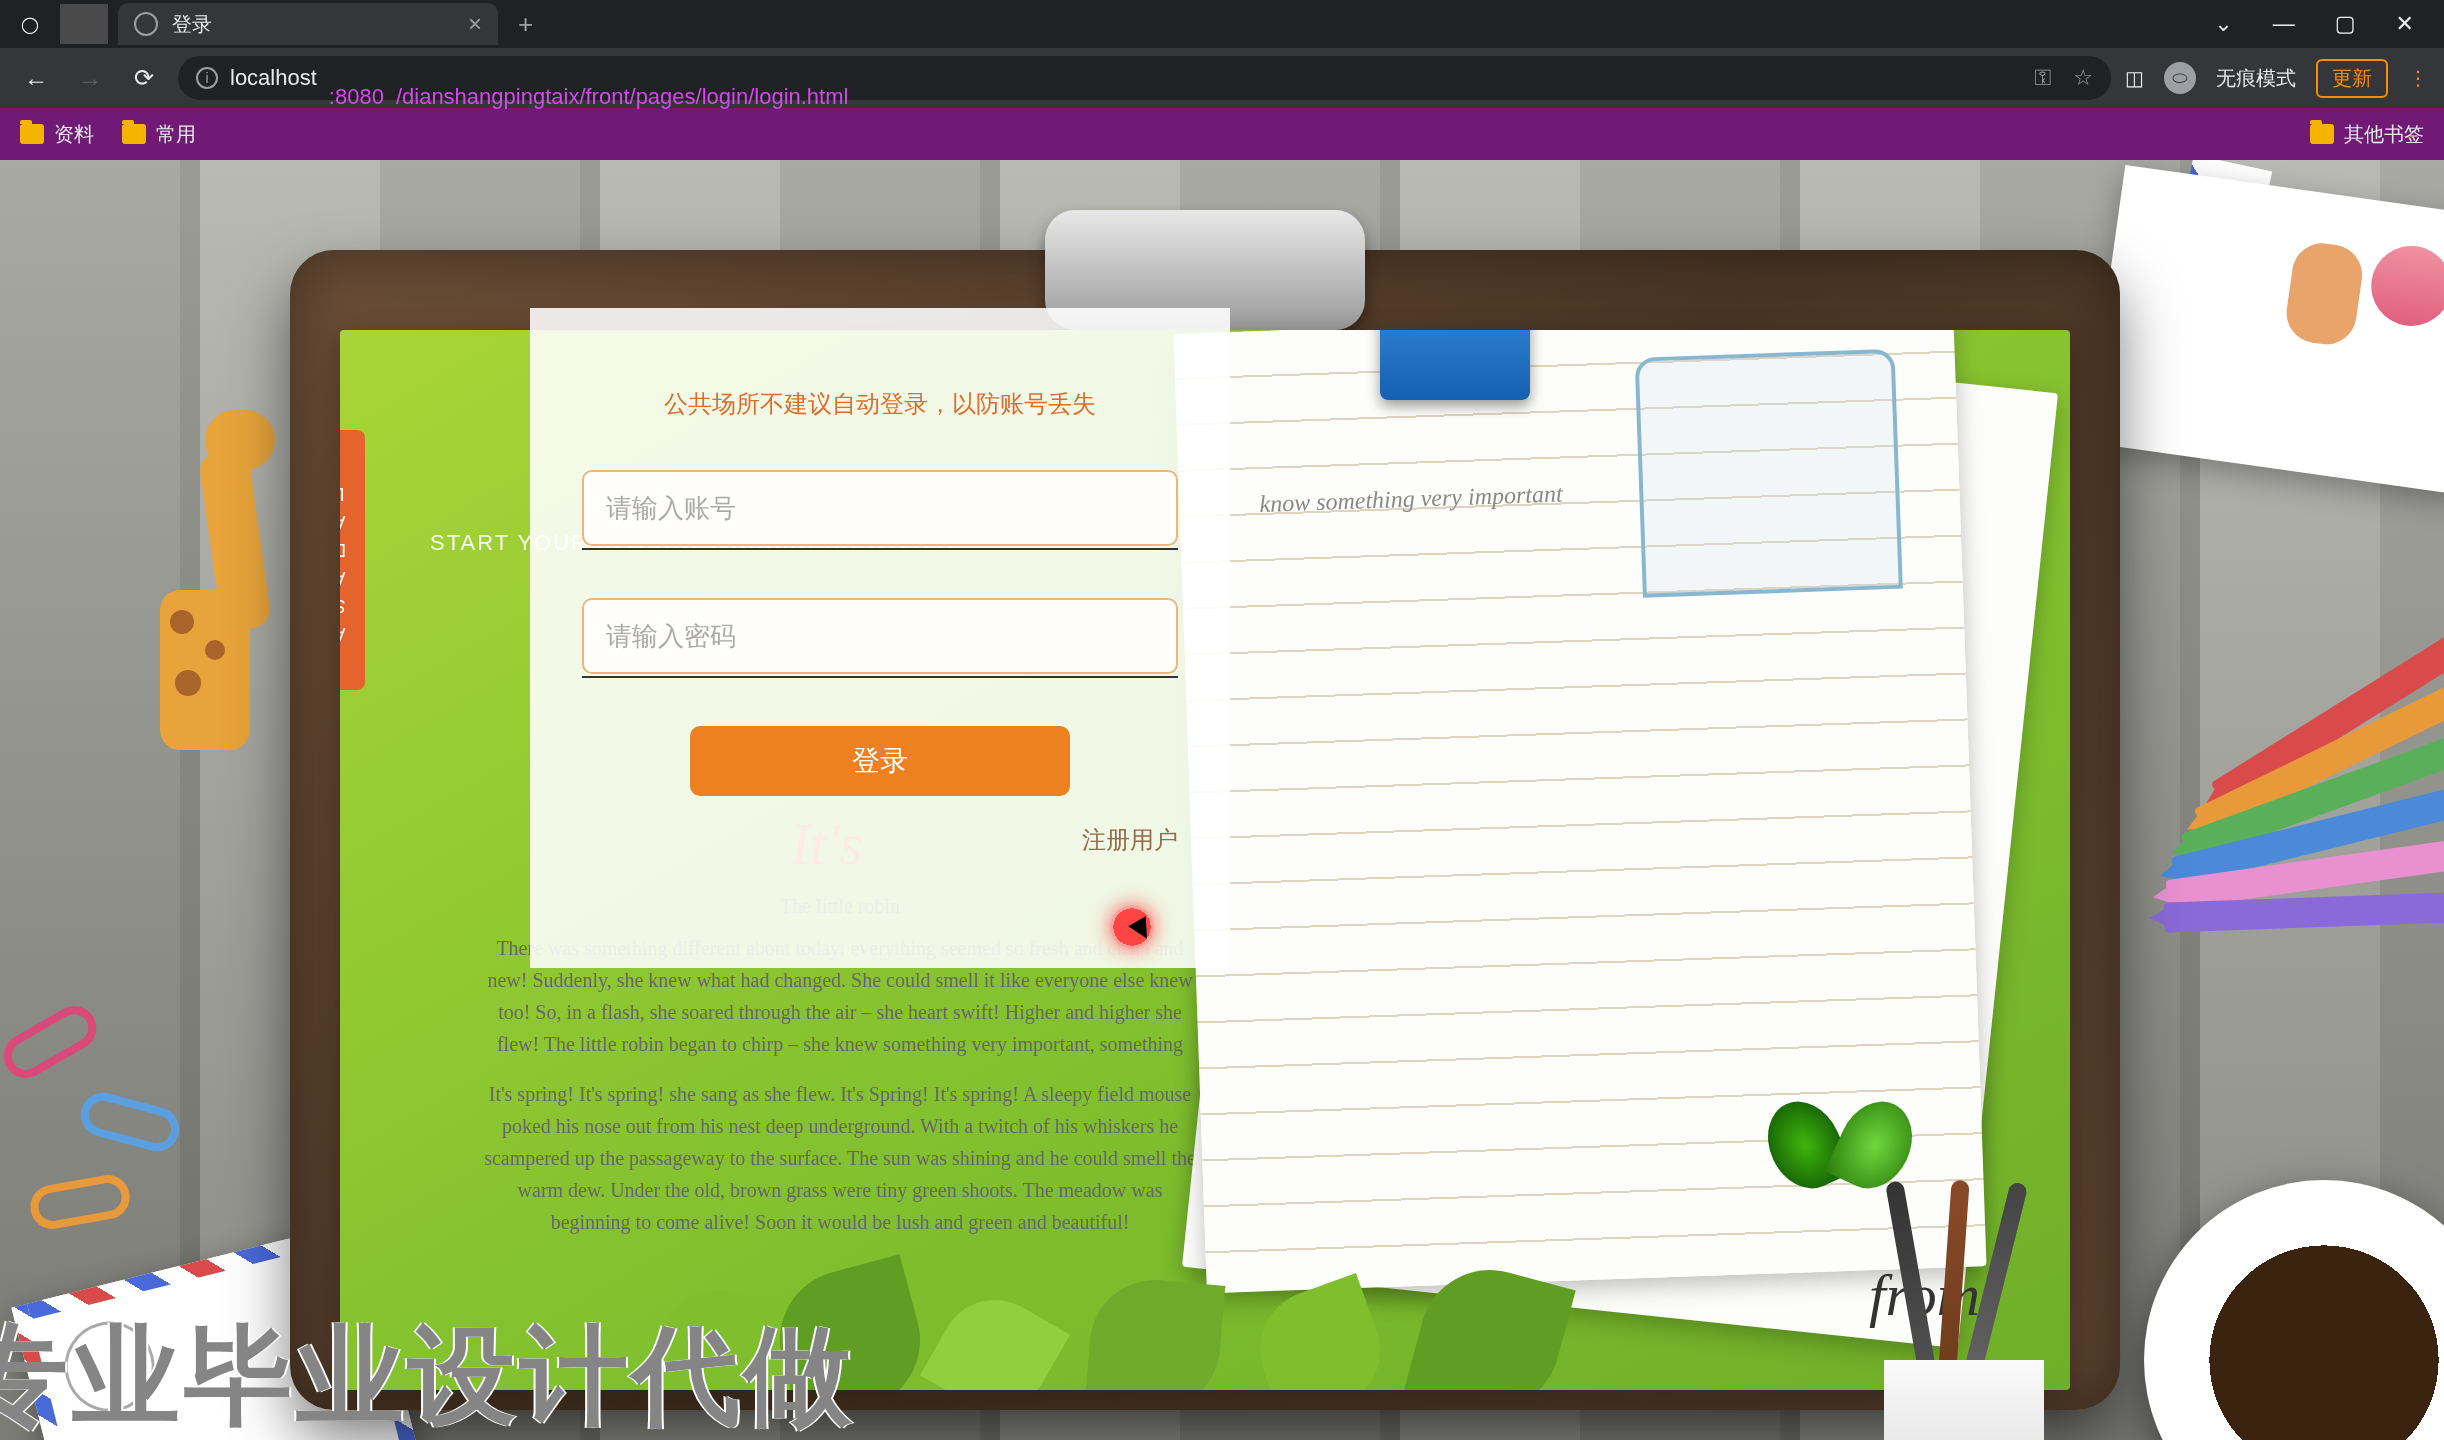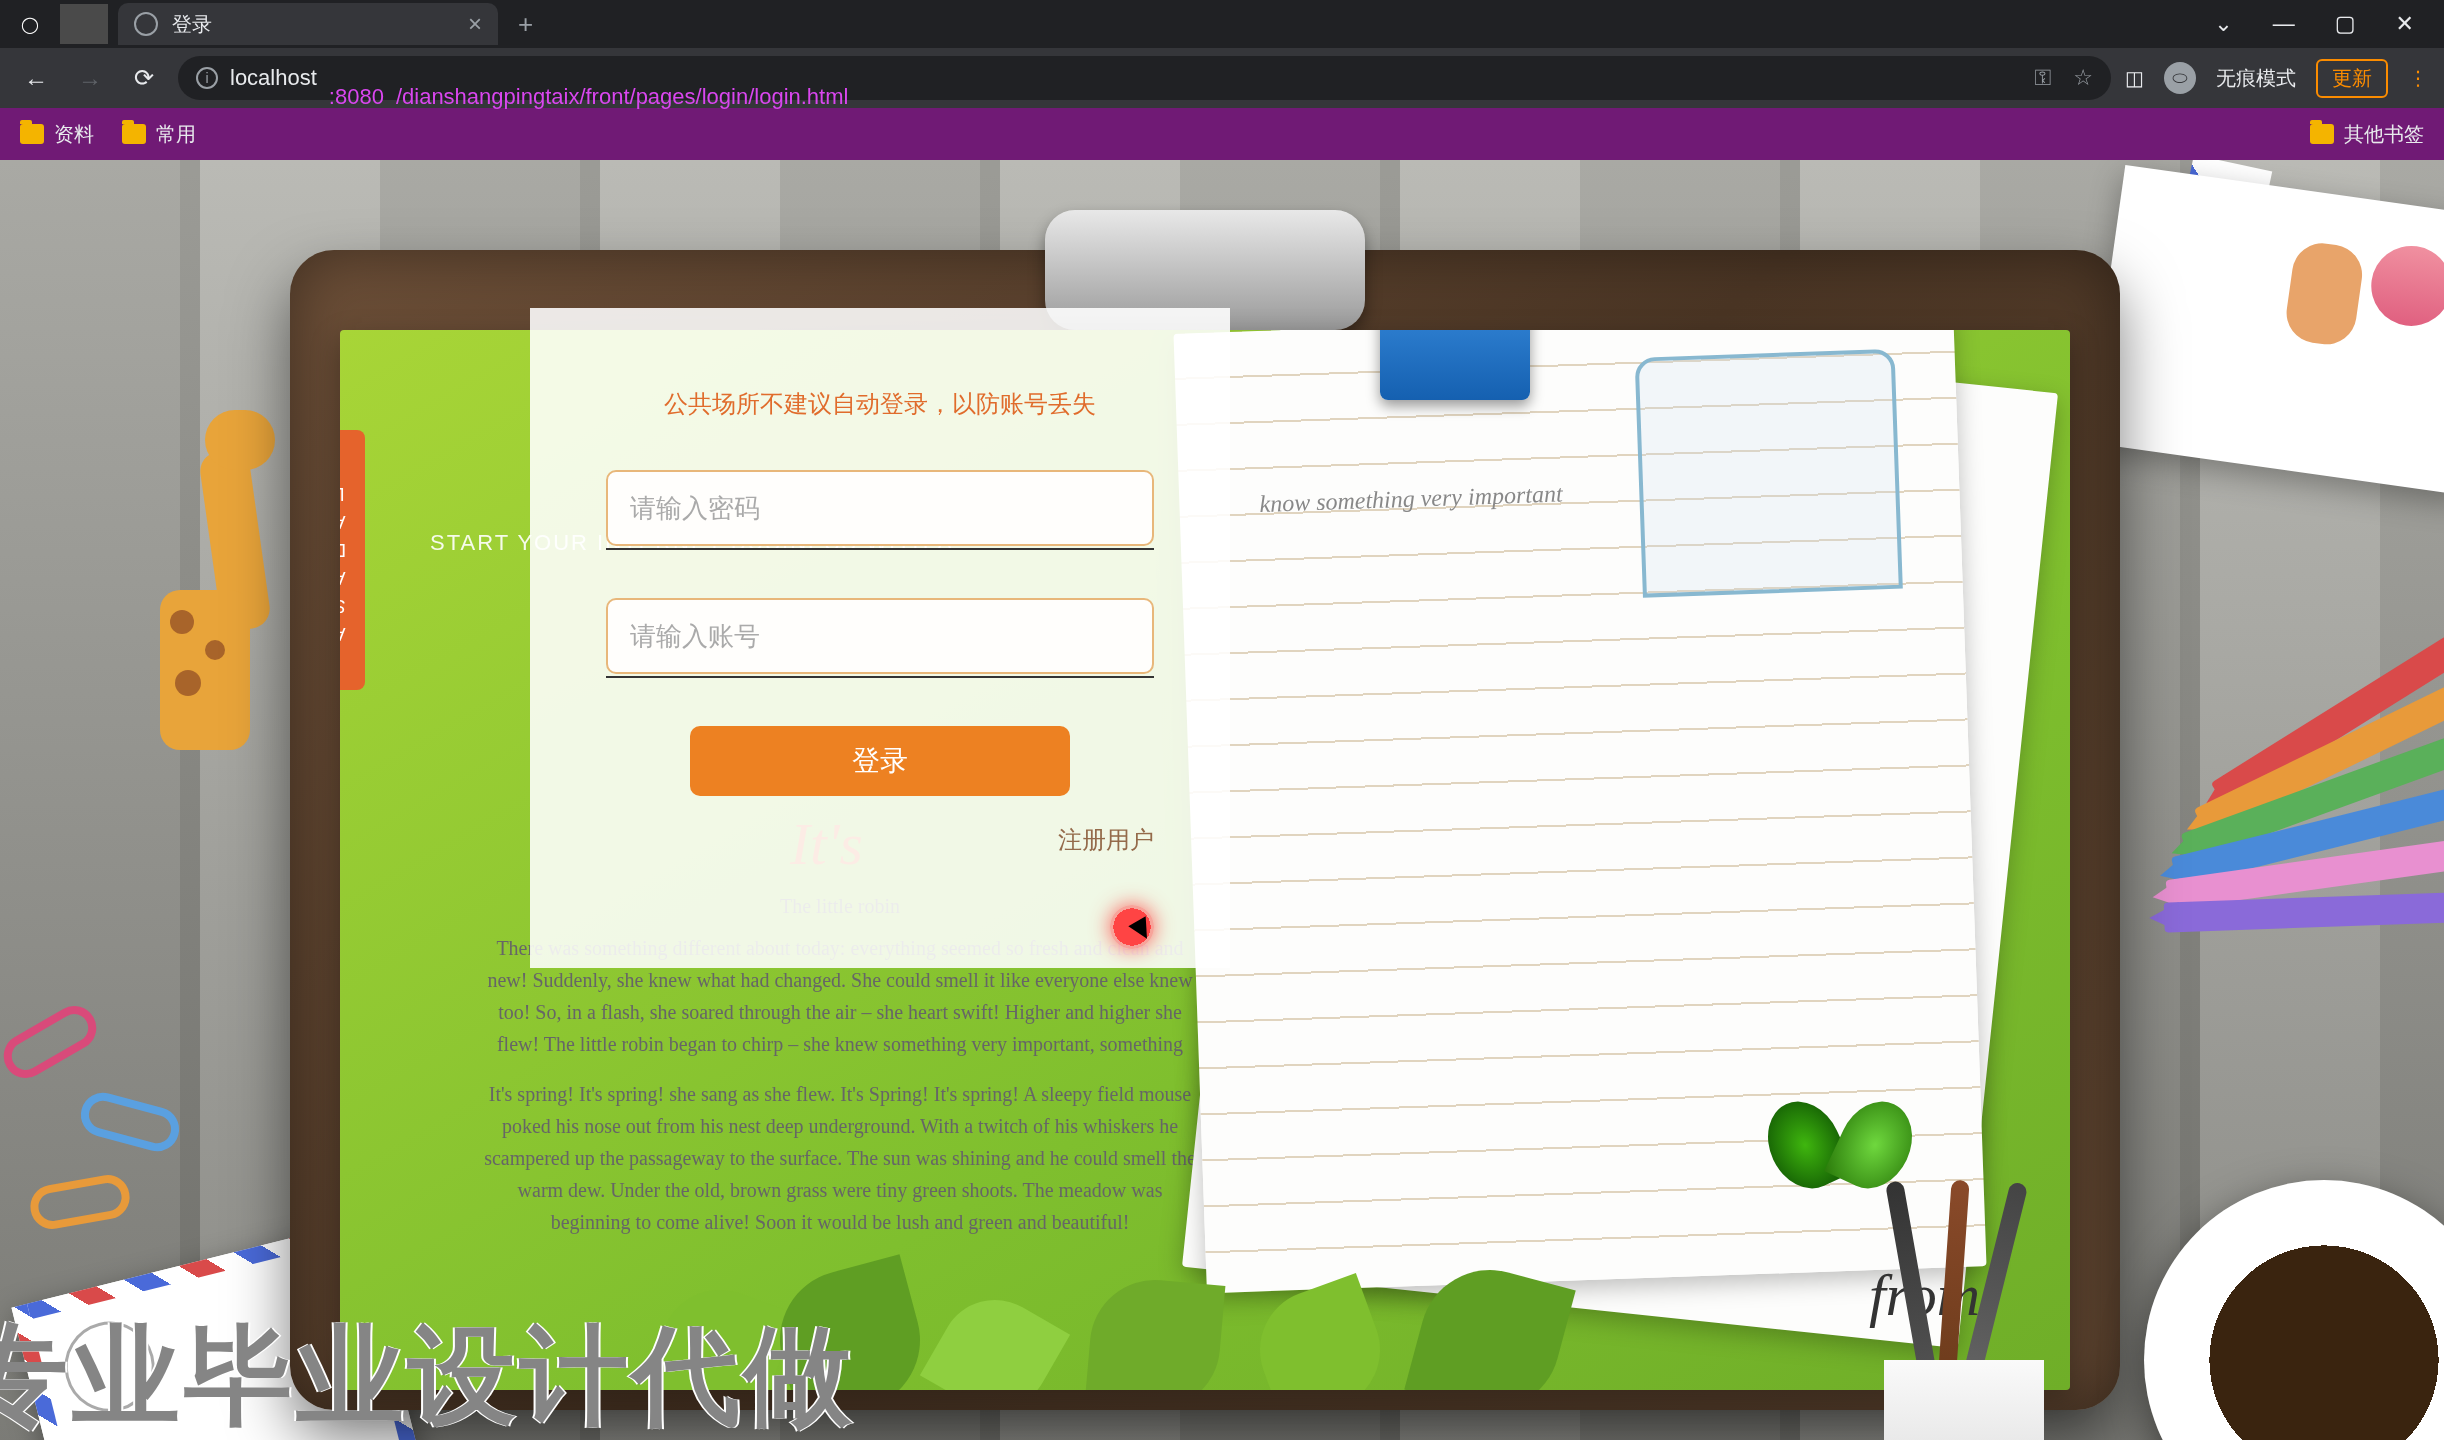--- a/index.html
+++ b/index.html
@@ -266,21 +266,21 @@
   content:"";position:absolute;top:-34px;left:35px;width:80px;height:50px;
   border:12px solid #999;border-bottom:none;border-radius:40px 40px 0 0;
 }
 
 
 .login-card {
   position:absolute;
   left:530px; top:148px;
   width:700px; height:660px;
   background: rgba(255,255,255,0.88);
-  padding: 80px 76px 40px;
+  padding: 80px 52px 40px;
   z-index: 100;
 }
 .login-warning {
   color:#e06c2c;font-size:24px;text-align:center;margin-bottom:50px;
 }
 .input-wrap {
   border-bottom: 2px solid #333;
   margin-bottom: 48px;
   padding-bottom: 2px;
 }
@@ -499,24 +499,24 @@
       </div>
       <div class="butterfly"></div>
       <div class="from-text">from</div>
     </div>
 
   </div>
 
   <div class="login-card">
     <div class="login-warning">公共场所不建议自动登录，以防账号丢失</div>
     <div class="input-wrap">
+      <input class="text-input" type="text" placeholder="请输入账号" style="">
+    </div>
+    <div class="input-wrap">
       <input class="text-input" type="password" placeholder="请输入密码" style="">
-    </div>
-    <div class="input-wrap">
-      <input class="text-input" type="text" placeholder="请输入账号" style="">
     </div>
     <button class="login-btn">
       <span>登录</span>
     </button>
     <div class="register">
       <span>注册用户</span>
     </div>
   </div>
 
   <div class="watermark">专业毕业设计代做</div>

